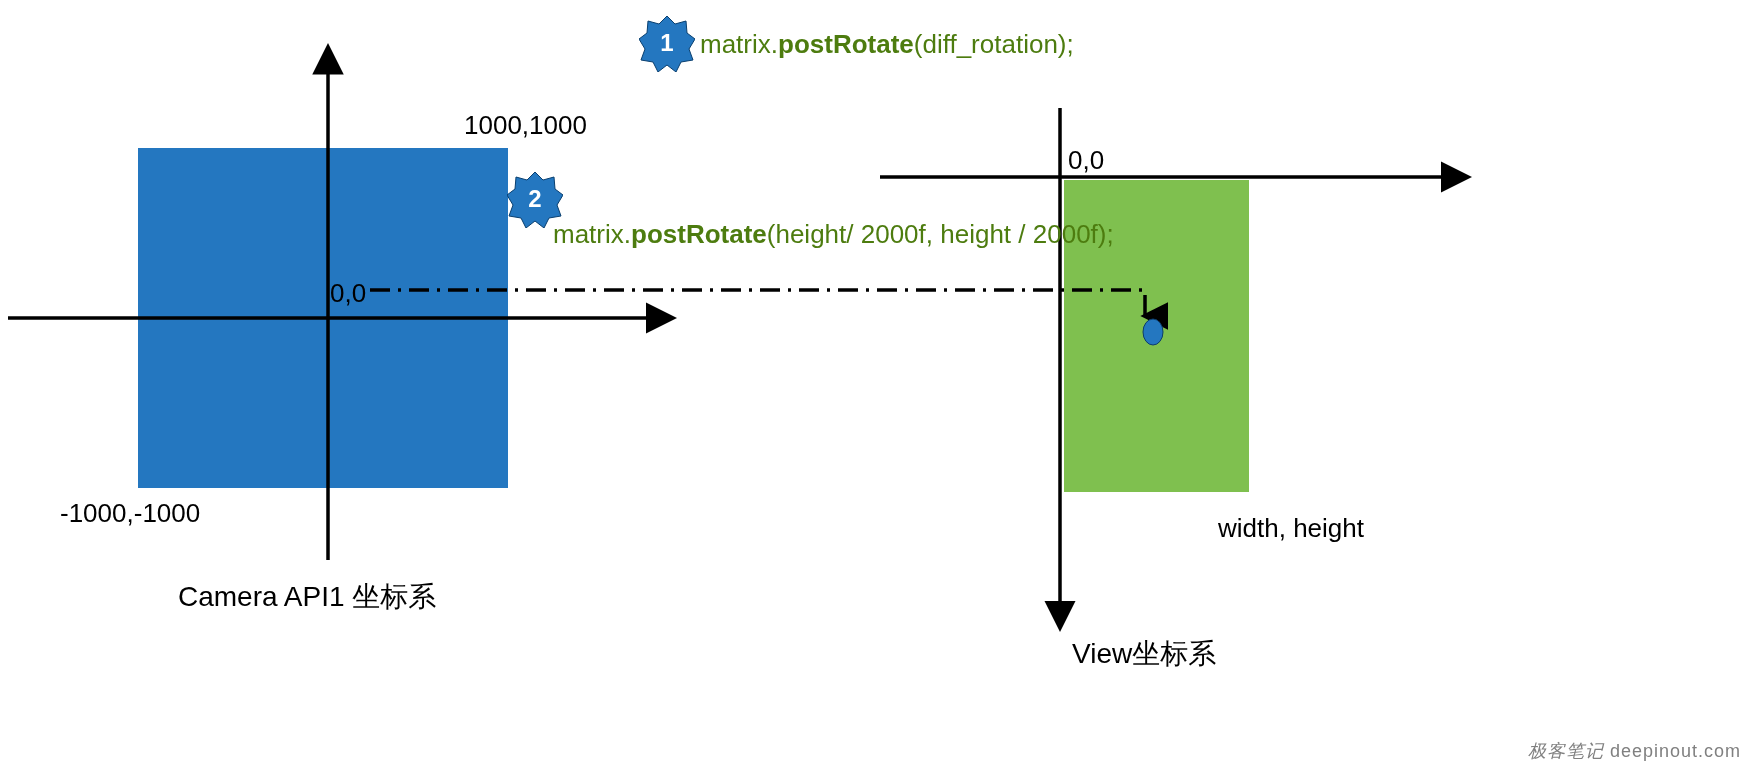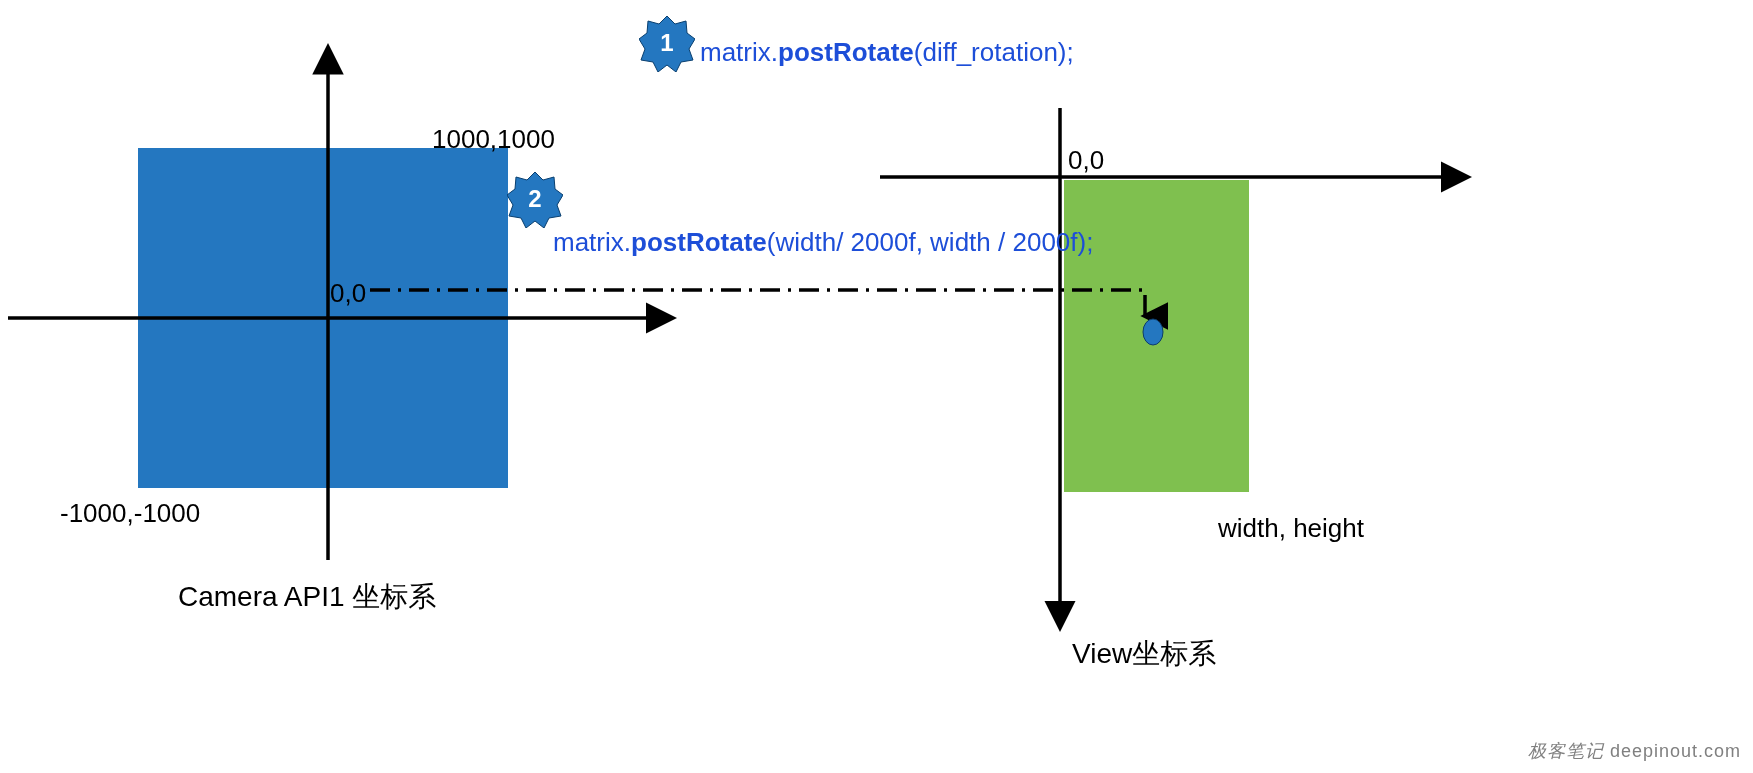--- a/index.html
+++ b/index.html
@@ -40,23 +40,22 @@
   .badge svg { display: block; }
   .badge .num {
     position: absolute;
     top: 50%; left: 50%;
     transform: translate(-50%, -52%);
     font-size: 24px;
   }
   .step-text {
     position: absolute;
     font-size: 26px;
-    color: #1d4ed8;
+    color: #4d7c0f;
     line-height: 1.3;
-    margin-top: 8px;
   }
   .step-text b { font-weight: 700; }
   svg.diagram {
     position: absolute;
     top: 0; left: 0;
   }
 </style>
 </head>
 <body>
 
@@ -103,25 +102,25 @@
 
 <div class="badge" style="left:507px; top:172px;">
   <svg width="56" height="56" viewBox="0 0 56 56">
     <polygon points="28,0 36,8 47,5 48,17 56,23 50,33 54,44 42,46 37,56 28,49 19,56 14,46 2,44 6,33 0,23 8,17 9,5 20,8" fill="#2477c0" stroke="#093f6f" stroke-width="1"></polygon>
   </svg>
   <span class="num">2</span>
 </div>
 
 <div class="step-text" style="left:553px; top:218px;">
   <div>
-    <span>matrix.</span><b>postRotate</b><span>(width/ 2000f, width / 2000f);</span>
+    <span>matrix.</span><b>postRotate</b><span>(height/ 2000f, height / 2000f);</span>
   </div>
 </div>
 
-<div class="label" style="left:432px; top:110px;margin-top:14px;">1000,1000</div>
+<div class="label" style="left:464px; top:110px;">1000,1000</div>
 <div class="label" style="left:330px; top:278px;">0,0</div>
 <div class="label" style="left:60px; top:498px;">-1000,-1000</div>
 <div class="label" style="left:178px; top:578px; font-size:28px;">Camera API1 坐标系</div>
 
 <div class="label" style="left:1068px; top:145px;">0,0</div>
 <div class="label" style="left:1218px; top:500px;margin-top:13px;">width, height</div>
 <div class="label" style="left:1072px; top:623px; font-size:28px;margin-top:12px;">View坐标系</div>
 
 <div class="watermark">
   <span class="brand">极客笔记</span>

